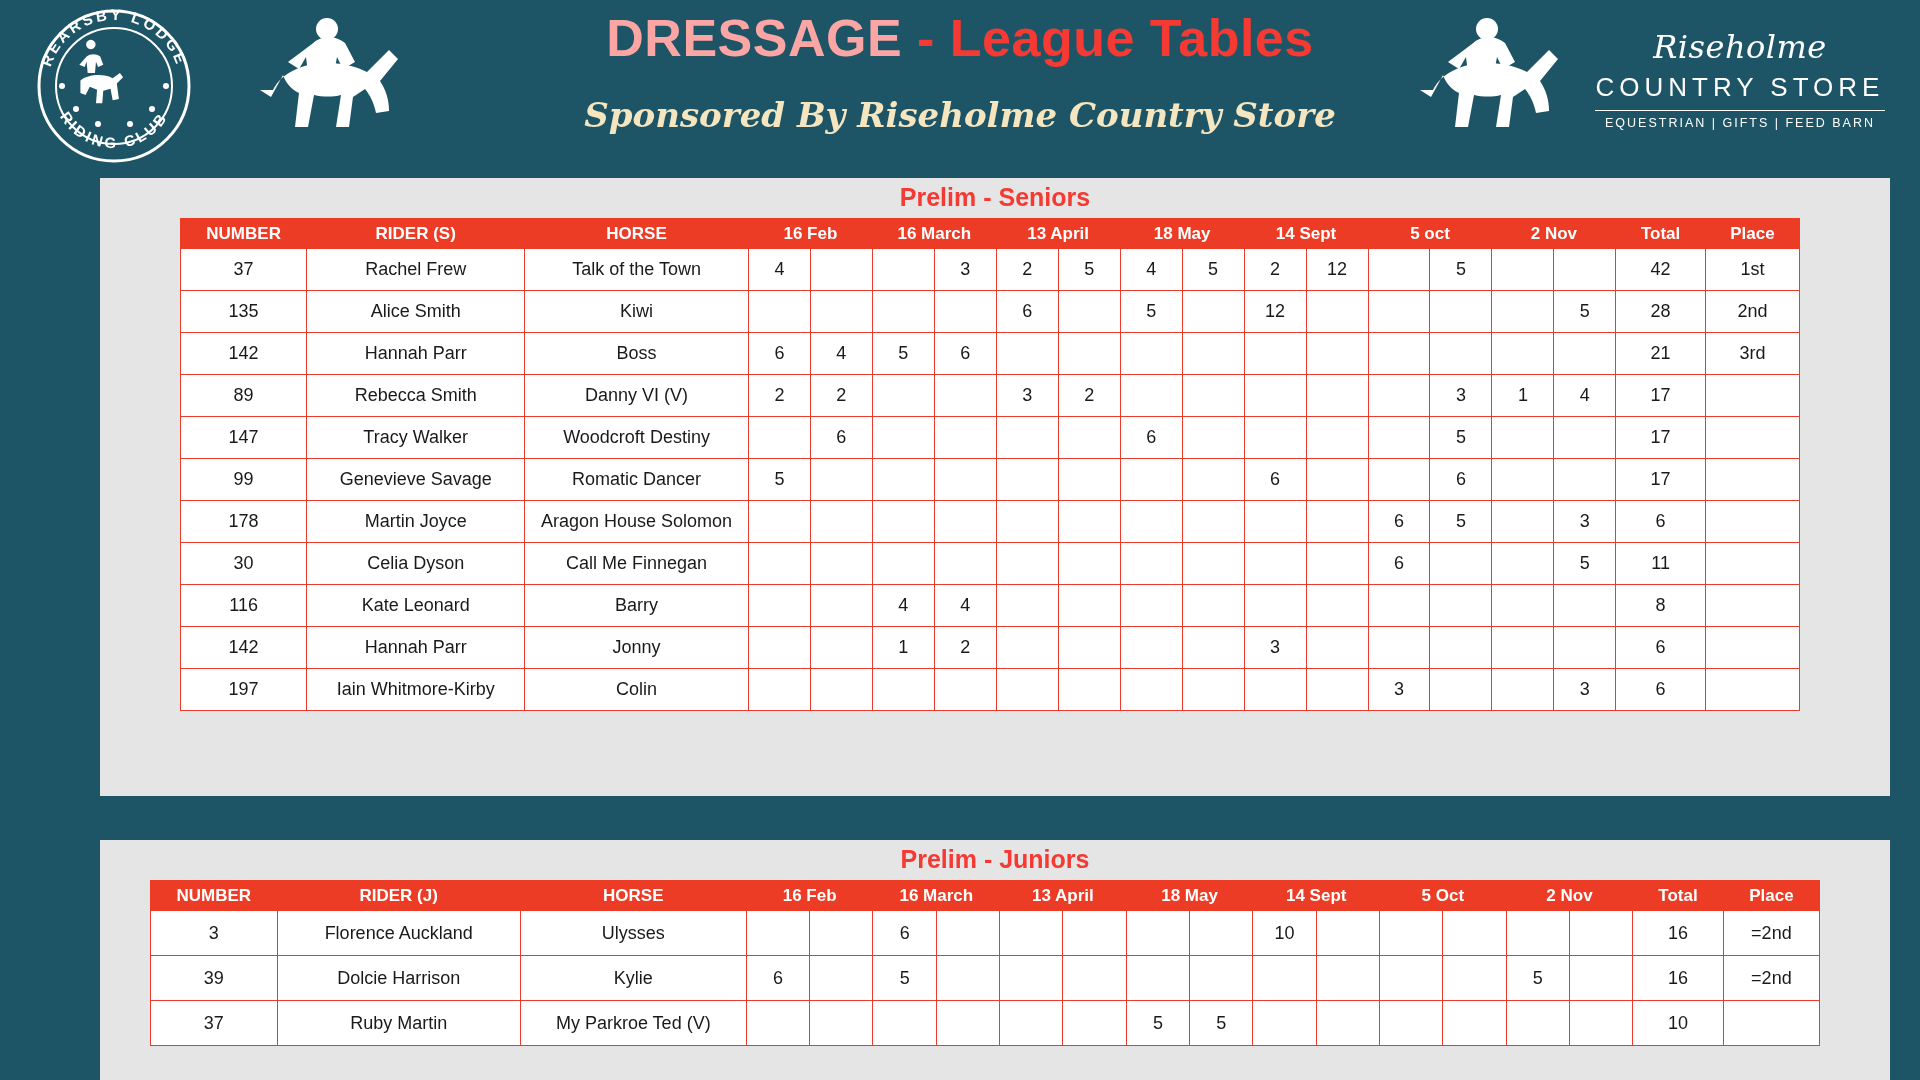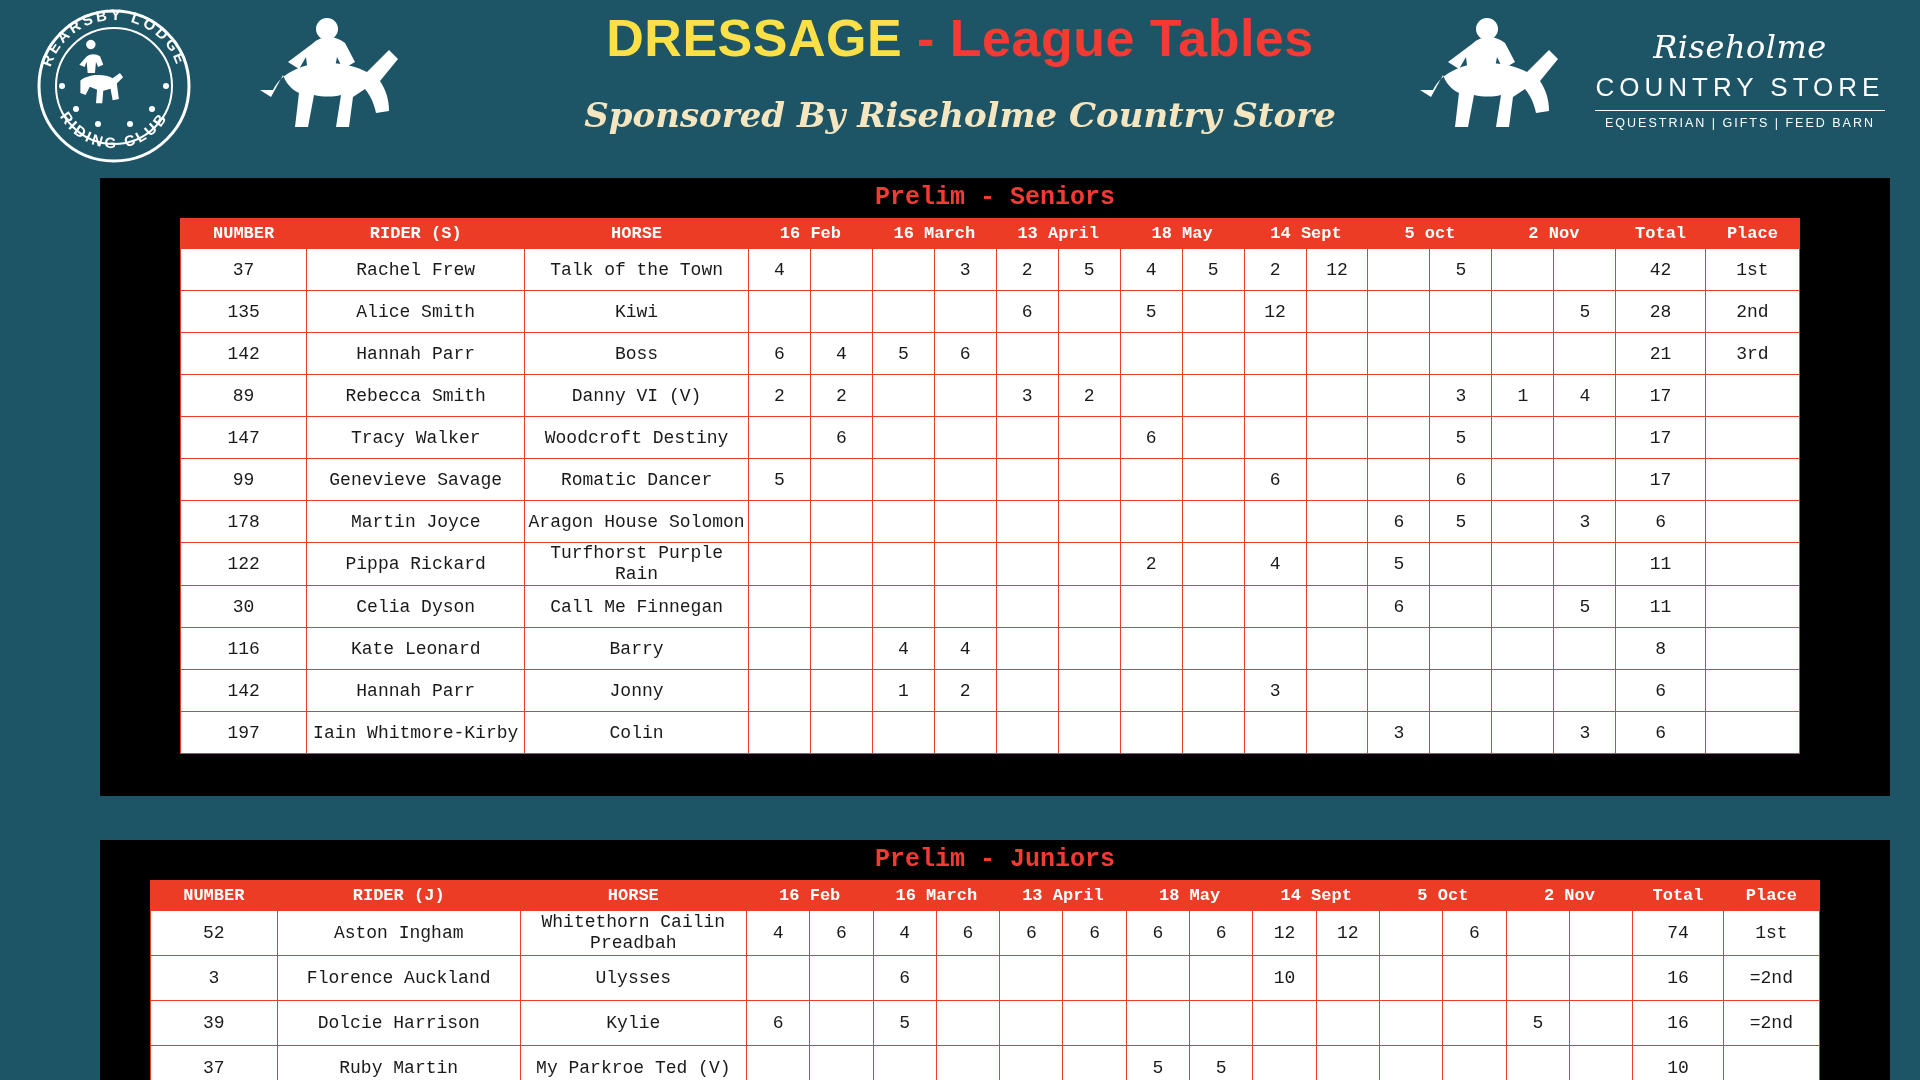--- a/index.html
+++ b/index.html
@@ -28,21 +28,21 @@
     top: 8px;
     left: 0;
     width: 1920px;
     text-align: center;
     font-size: 52px;
     font-weight: bold;
     color: #f43a32;
     letter-spacing: 0.5px;
   }
   .banner-title .dress {
-    color: #fde047;
+    color: #fca5a5;
   }
   .banner-sub {
     position: absolute;
     top: 95px;
     left: 0;
     width: 1920px;
     text-align: center;
     font-size: 34px;
     font-style: italic;
     font-family: "DejaVu Serif", serif;
@@ -105,22 +105,21 @@
     width: 290px;
   }
   .rh-tag {
     font-size: 12.5px;
     letter-spacing: 2px;
   }
 
   
   .panel {
     position: absolute;
-    background: #000000;
-    font-family: Liberation Mono, monospace;
+    background: #e5e5e5;
   }
   .panel-seniors {
     left: 100px;
     top: 178px;
     width: 1790px;
     height: 618px;
   }
   .panel-juniors {
     left: 100px;
     top: 808px;
@@ -442,41 +441,20 @@
           <td class="score"></td>
           <td class="score"></td>
           <td class="score">6</td>
           <td class="score">5</td>
           <td class="score"></td>
           <td class="score">3</td>
           <td class="total">6</td>
           <td class="place"></td>
         </tr>
         <tr>
-          <td class="num">122</td>
-          <td class="name">Pippa Rickard</td>
-          <td class="horse two-line">Turfhorst Purple Rain</td>
-          <td class="score"></td>
-          <td class="score"></td>
-          <td class="score"></td>
-          <td class="score"></td>
-          <td class="score"></td>
-          <td class="score"></td>
-          <td class="score">2</td>
-          <td class="score"></td>
-          <td class="score">4</td>
-          <td class="score"></td>
-          <td class="score">5</td>
-          <td class="score"></td>
-          <td class="score"></td>
-          <td class="score"></td>
-          <td class="total">11</td>
-          <td class="place"></td>
-        </tr>
-        <tr>
           <td class="num">30</td>
           <td class="name">Celia Dyson</td>
           <td class="horse">Call Me Finnegan</td>
           <td class="score"></td>
           <td class="score"></td>
           <td class="score"></td>
           <td class="score"></td>
           <td class="score"></td>
           <td class="score"></td>
           <td class="score"></td>
@@ -594,41 +572,20 @@
         <th colspan="2">18 May</th>
         <th colspan="2">14 Sept</th>
         <th colspan="2">5 Oct</th>
         <th colspan="2">2 Nov</th>
         <th>Total</th>
         <th>Place</th>
       </tr>
     </thead>
     <tbody id="juniors-body">
         <tr>
-          <td class="num">52</td>
-          <td class="name">Aston Ingham</td>
-          <td class="horse two-line">Whitethorn Cailin Preadbah</td>
-          <td class="score">4</td>
-          <td class="score">6</td>
-          <td class="score">4</td>
-          <td class="score">6</td>
-          <td class="score">6</td>
-          <td class="score">6</td>
-          <td class="score">6</td>
-          <td class="score">6</td>
-          <td class="score">12</td>
-          <td class="score">12</td>
-          <td class="score"></td>
-          <td class="score">6</td>
-          <td class="score"></td>
-          <td class="score"></td>
-          <td class="total">74</td>
-          <td class="place">1st</td>
-        </tr>
-        <tr>
           <td class="num">3</td>
           <td class="name">Florence Auckland</td>
           <td class="horse">Ulysses</td>
           <td class="score"></td>
           <td class="score"></td>
           <td class="score">6</td>
           <td class="score"></td>
           <td class="score"></td>
           <td class="score"></td>
           <td class="score"></td>

